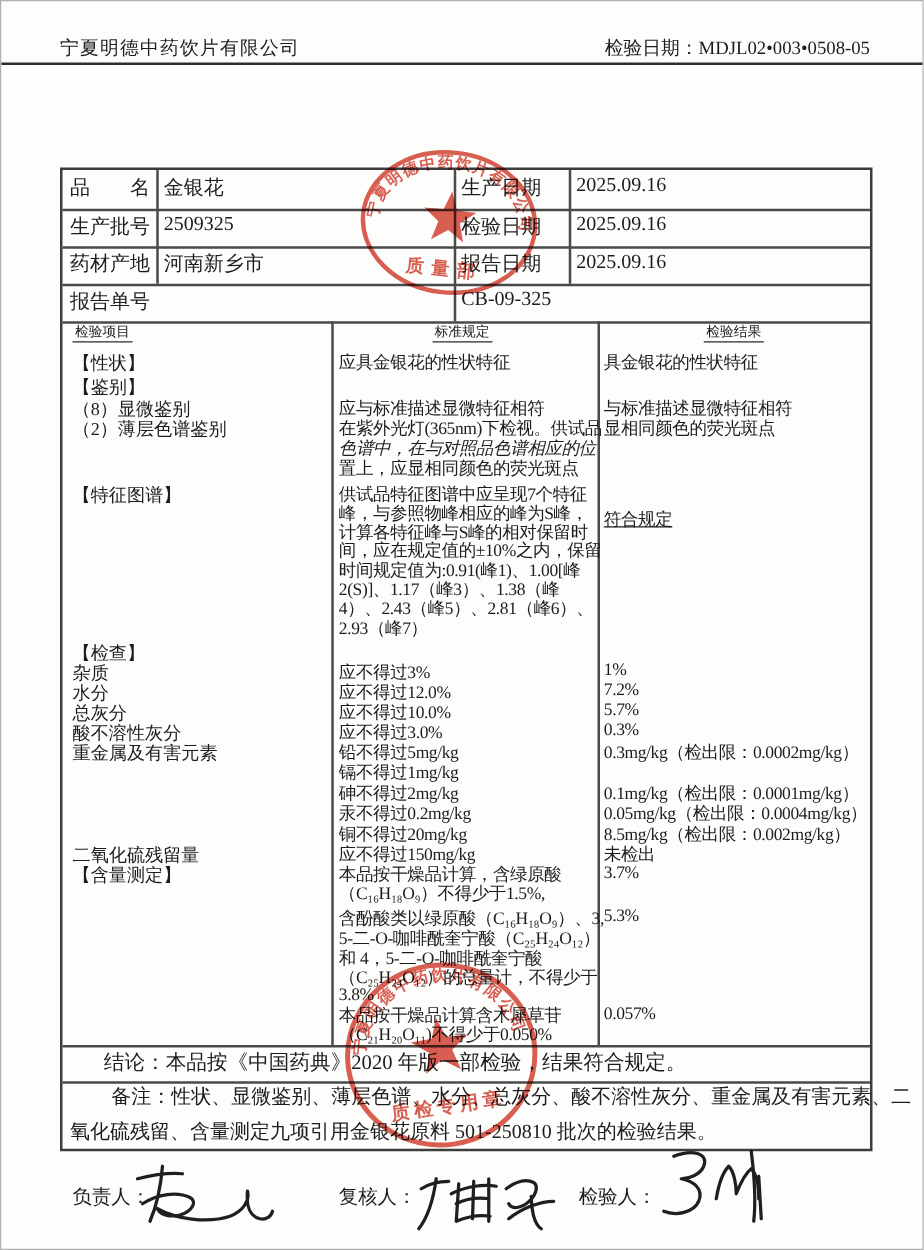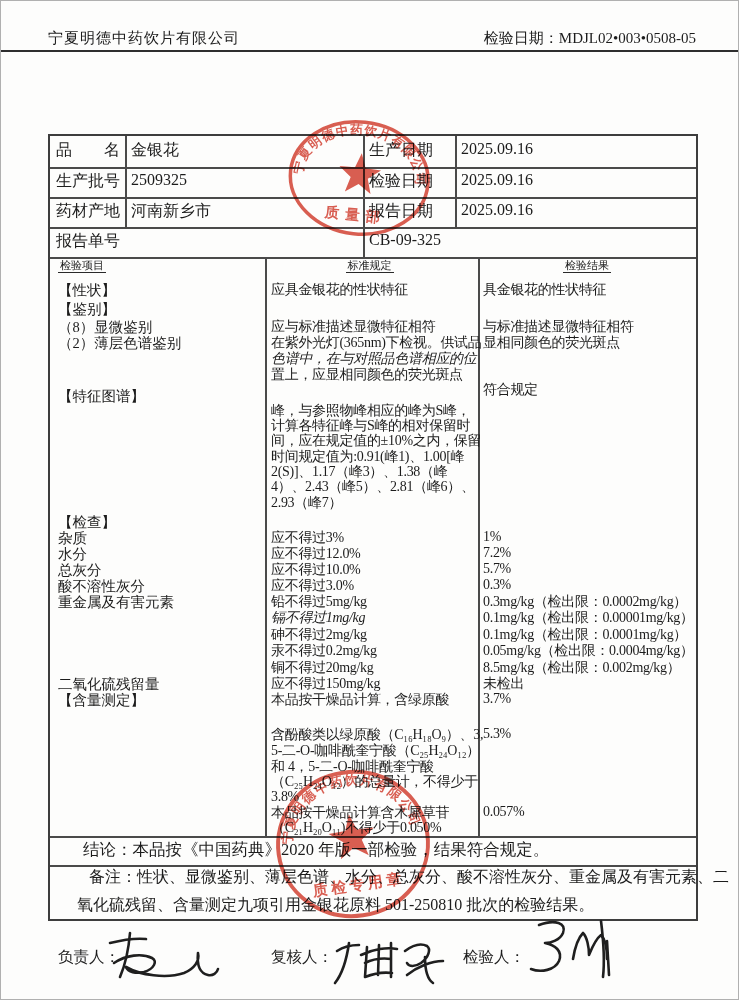--- a/index.html
+++ b/index.html
@@ -16,21 +16,21 @@
   .vline{position:absolute;width:1.6px;background:#4a4a4a;}
   .cell{position:absolute;font-size:16px;white-space:nowrap;}
   .colhead{position:absolute;font-size:11px;white-space:nowrap;}
   .colhead span{border-bottom:1.5px solid #2a2a2a;padding:0 2px 1px 2px;}
   .tline{position:absolute;font-size:14px;white-space:nowrap;}
   .col-items .tline{left:57px;font-size:14.5px;}
   .col-std .tline{left:270px;letter-spacing:-0.3px;}
   .col-res .tline{left:482px;letter-spacing:-0.3px;}
   .conclusion{left:49px;top:838px;width:642px;font-size:16.5px;white-space:nowrap;padding-left:33px;box-sizing:border-box;}
   .remark-l1{left:88px;top:866px;font-size:16px;white-space:nowrap;}
-  .remark-l2{left:55px;top:894px;font-size:16px;white-space:nowrap;margin-left:21px;}
+  .remark-l2{left:55px;top:894px;font-size:16px;white-space:nowrap;}
   .sig-label{position:absolute;font-size:15.5px;white-space:nowrap;}
   .signature{position:absolute;}
   .signature path{stroke:#1f1f1f;stroke-width:2.6;fill:none;stroke-linecap:round;stroke-linejoin:round;}
   .stamp{position:absolute;mix-blend-mode:multiply;opacity:0.82;}
   .stamp .ring{fill:none;stroke:#d23b2c;}
   .stamp .star{fill:#d23b2c;}
   .stamp text{fill:#d23b2c;font-family:"Liberation Serif","DejaVu Serif",serif;font-weight:bold;}
 </style>
 </head>
 <body>
@@ -88,57 +88,58 @@
       <div class="tline" style="top: 592px;">重金属及有害元素</div>
       <div class="tline" style="top: 674px;">二氧化硫残留量</div>
       <div class="tline" style="top: 690px;">【含量测定】</div>
     </div>
   <div class="abs col-std" style="inset:0">
       <div class="tline" style="top: 280px;">应具金银花的性状特征</div>
       <div class="tline" style="top: 317px;">应与标准描述显微特征相符</div>
       <div class="tline" style="top: 333px;">在紫外光灯(365nm)下检视。供试品</div>
       <div class="tline" style="top: 349px; font-style: italic;">色谱中，在与对照品色谱相应的位</div>
       <div class="tline" style="top: 365px;">置上，应显相同颜色的荧光斑点</div>
+      <div class="tline" style="top: 386px;">供试品特征图谱中应呈现7个特征</div>
       <div class="tline" style="top: 416px;">计算各特征峰与S峰的相对保留时</div>
       <div class="tline" style="top: 401px;">峰，与参照物峰相应的峰为S峰，</div>
       <div class="tline" style="top: 431px;">间，应在规定值的±10%之内，保留</div>
       <div class="tline" style="top: 447px; text-align: center;">时间规定值为:0.91(峰1)、1.00[峰</div>
       <div class="tline" style="top: 462px;">2(S)]、1.17（峰3）、1.38（峰</div>
       <div class="tline" style="top: 477px;">4）、2.43（峰5）、2.81（峰6）、</div>
       <div class="tline" style="top: 493px;">2.93（峰7）</div>
       <div class="tline" style="top: 528px;">应不得过3%</div>
       <div class="tline" style="top: 544px;">应不得过12.0%</div>
       <div class="tline" style="top: 560px;">应不得过10.0%</div>
       <div class="tline" style="top: 576px;">应不得过3.0%</div>
       <div class="tline" style="top: 592px;">铅不得过5mg/kg</div>
-      <div class="tline" style="top: 608px; font-style: italic;">镉不得过1mg/kg</div>
+      <div class="tline" style="top: 608px;">镉不得过1mg/kg</div>
       <div class="tline" style="top: 625px;">砷不得过2mg/kg</div>
       <div class="tline" style="top: 641px;">汞不得过0.2mg/kg</div>
       <div class="tline" style="top: 658px;">铜不得过20mg/kg</div>
       <div class="tline" style="top: 674px;">应不得过150mg/kg</div>
       <div class="tline" style="top: 690px;">本品按干燥品计算，含绿原酸</div>
+      <div class="tline" style="top: 705px;">（C₁₆H₁₈O₉）不得少于1.5%,</div>
       <div class="tline" style="top: 725px;">含酚酸类以绿原酸（C₁₆H₁₈O₉）、3,</div>
       <div class="tline" style="top: 741px;">5-二-O-咖啡酰奎宁酸（C₂₅H₂₄O₁₂）</div>
       <div class="tline" style="top: 757px;">和 4，5-二-O-咖啡酰奎宁酸</div>
       <div class="tline" style="top: 772px;">（C₂₅H₂₄O₁₂）的总量计，不得少于</div>
       <div class="tline" style="top: 788px;">3.8%</div>
       <div class="tline" style="top: 803px;">本品按干燥品计算含木犀草苷</div>
       <div class="tline" style="top: 818px;">（C₂₁H₂₀O₁₁)不得少于0.050%</div>
     </div>
   <div class="abs col-res" style="inset:0">
       <div class="tline" style="top: 280px;">具金银花的性状特征</div>
       <div class="tline" style="top: 317px;">与标准描述显微特征相符</div>
       <div class="tline" style="top: 333px;">显相同颜色的荧光斑点</div>
-      <div class="tline" style="top: 380px;">符合规定</div>
+      <div class="tline" style="top: 406px; text-decoration: underline;">符合规定</div>
       <div class="tline" style="top: 528px;">1%</div>
       <div class="tline" style="top: 544px;">7.2%</div>
       <div class="tline" style="top: 560px;">5.7%</div>
       <div class="tline" style="top: 576px;">0.3%</div>
       <div class="tline" style="top: 592px;">0.3mg/kg（检出限：0.0002mg/kg）</div>
-      <div class="tline" style="top: 608px;">0.1mg/kg（检出限：0.00001mg/kg）</div>
       <div class="tline" style="top: 625px;">0.1mg/kg（检出限：0.0001mg/kg）</div>
       <div class="tline" style="top: 641px;">0.05mg/kg（检出限：0.0004mg/kg）</div>
       <div class="tline" style="top: 658px;">8.5mg/kg（检出限：0.002mg/kg）</div>
       <div class="tline" style="top: 674px;">未检出</div>
       <div class="tline" style="top: 690px;">3.7%</div>
       <div class="tline" style="top: 725px;">5.3%</div>
       <div class="tline" style="top: 803px;">0.057%</div>
     </div>
 
   <div class="abs conclusion"><span>结论：</span><span>本品按《中国药典》2020 年版一部检验，结果符合规定。</span></div>

